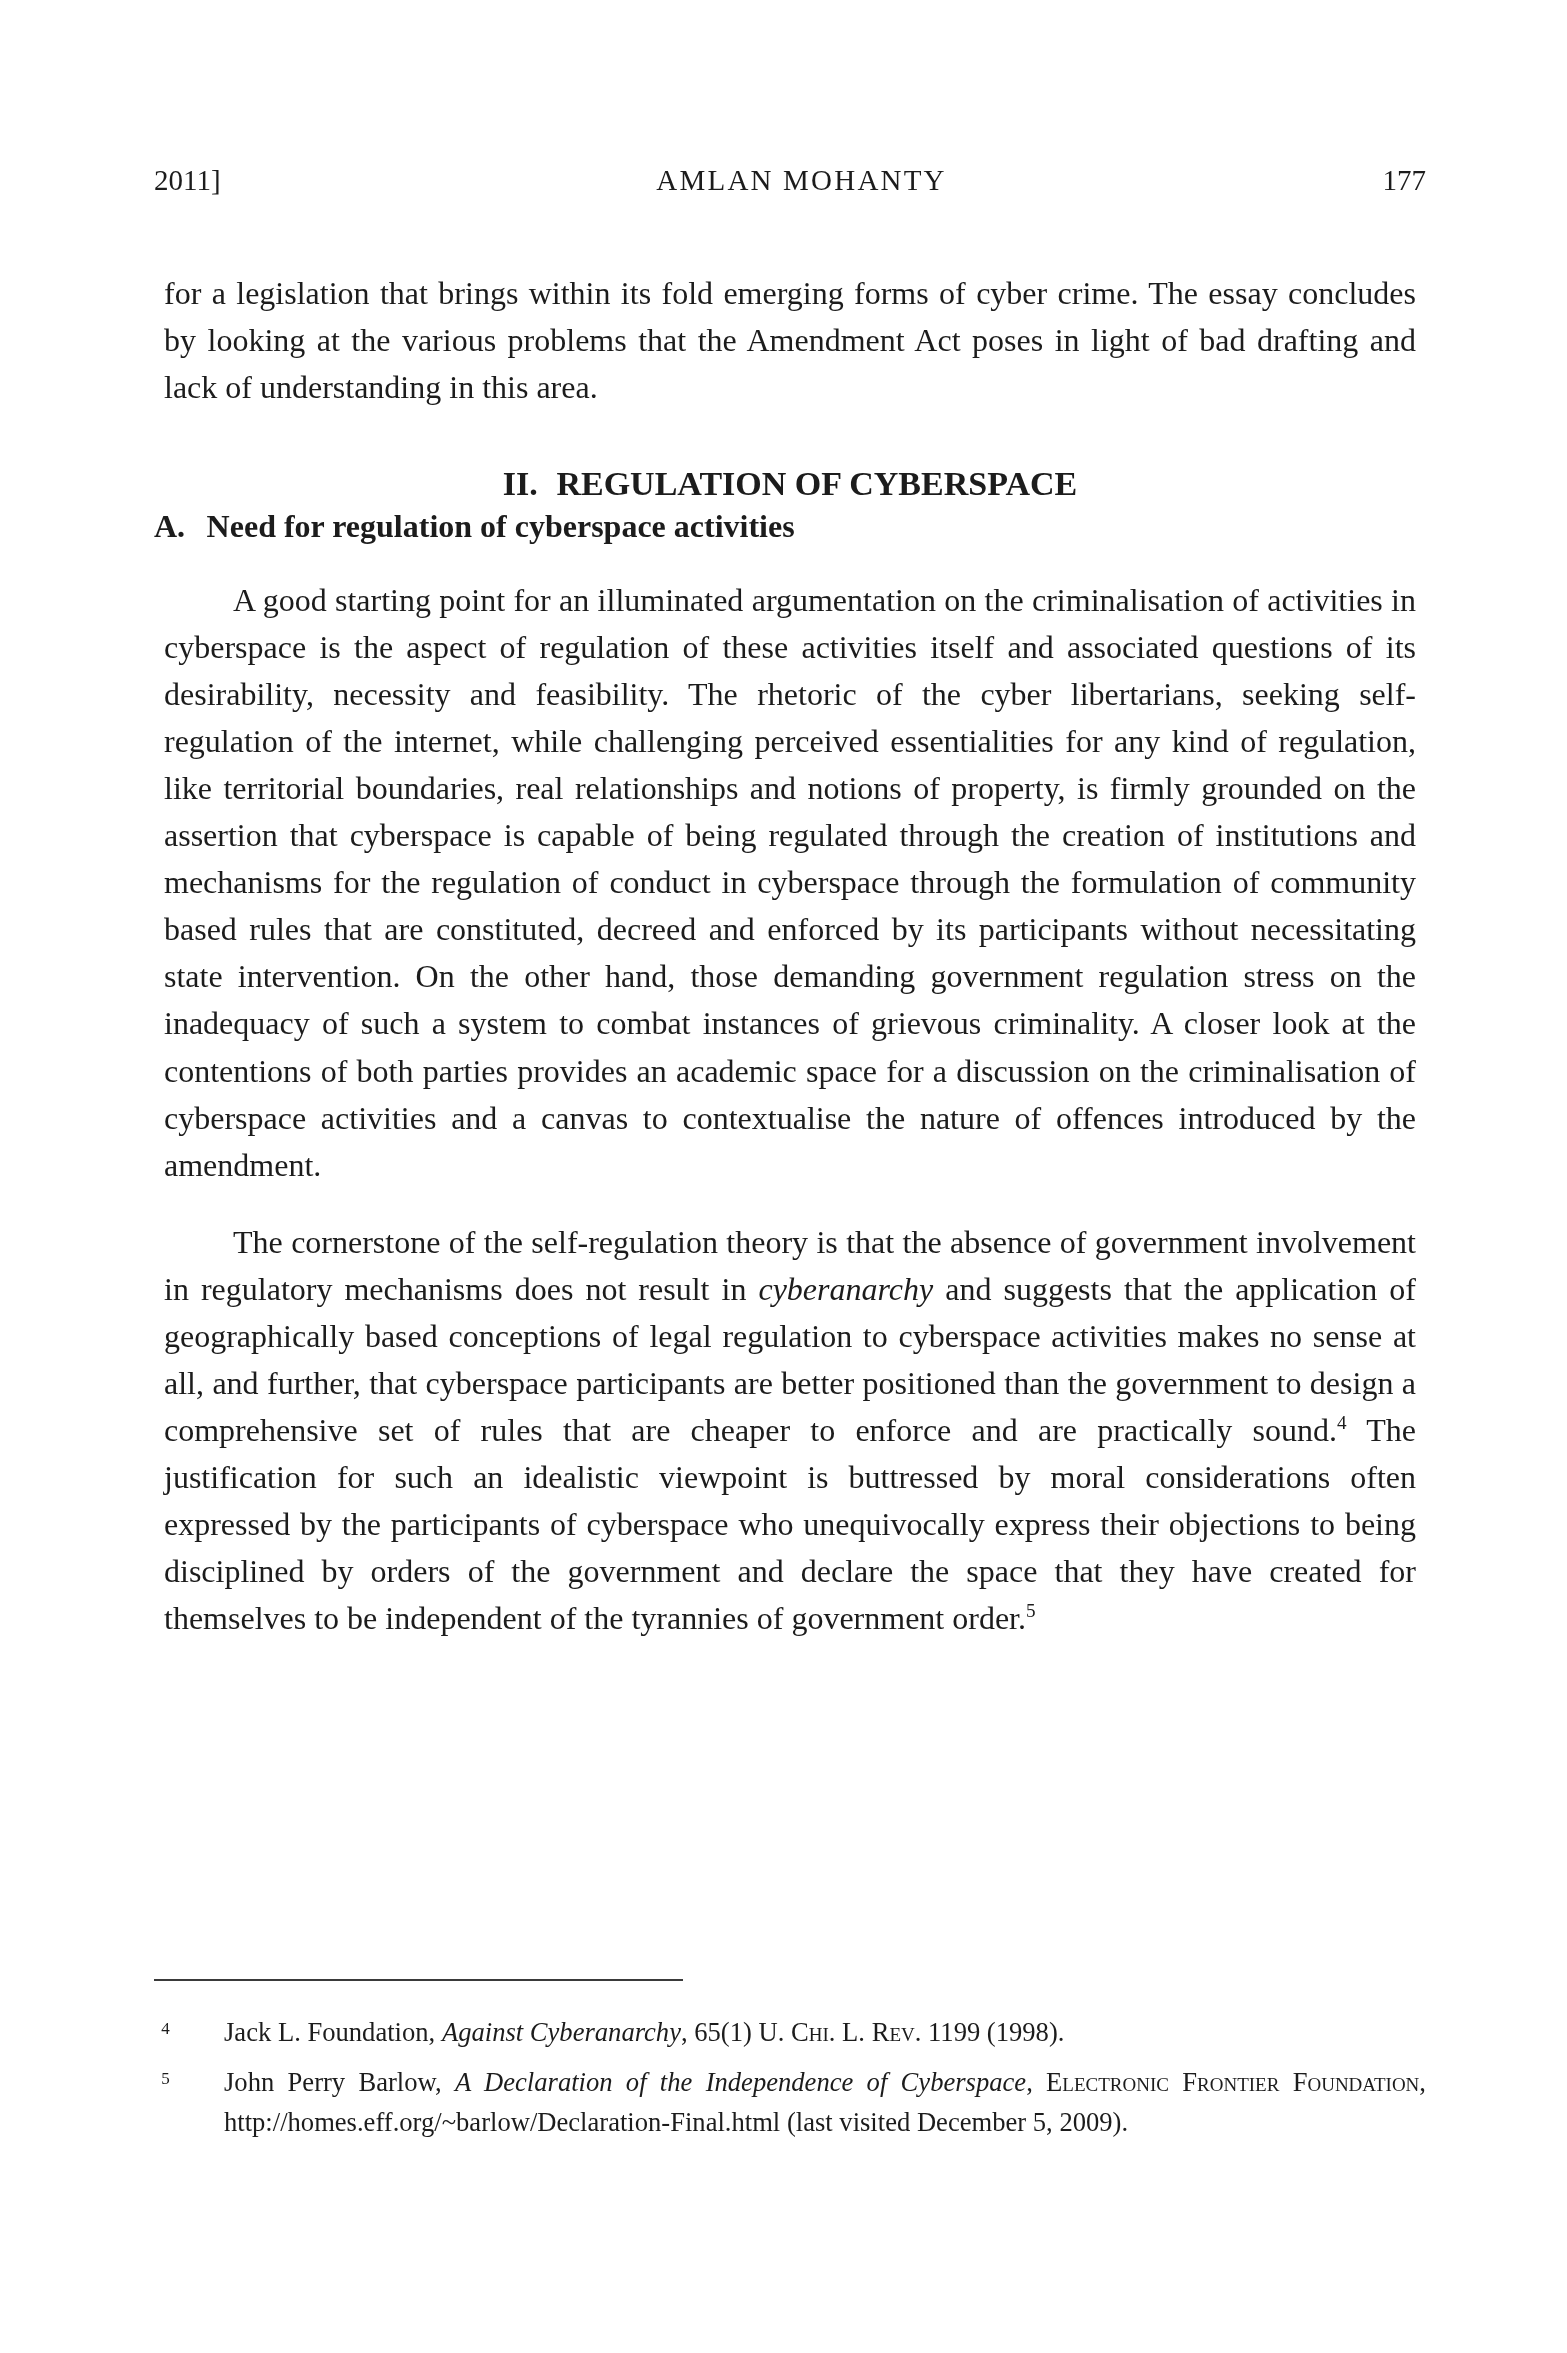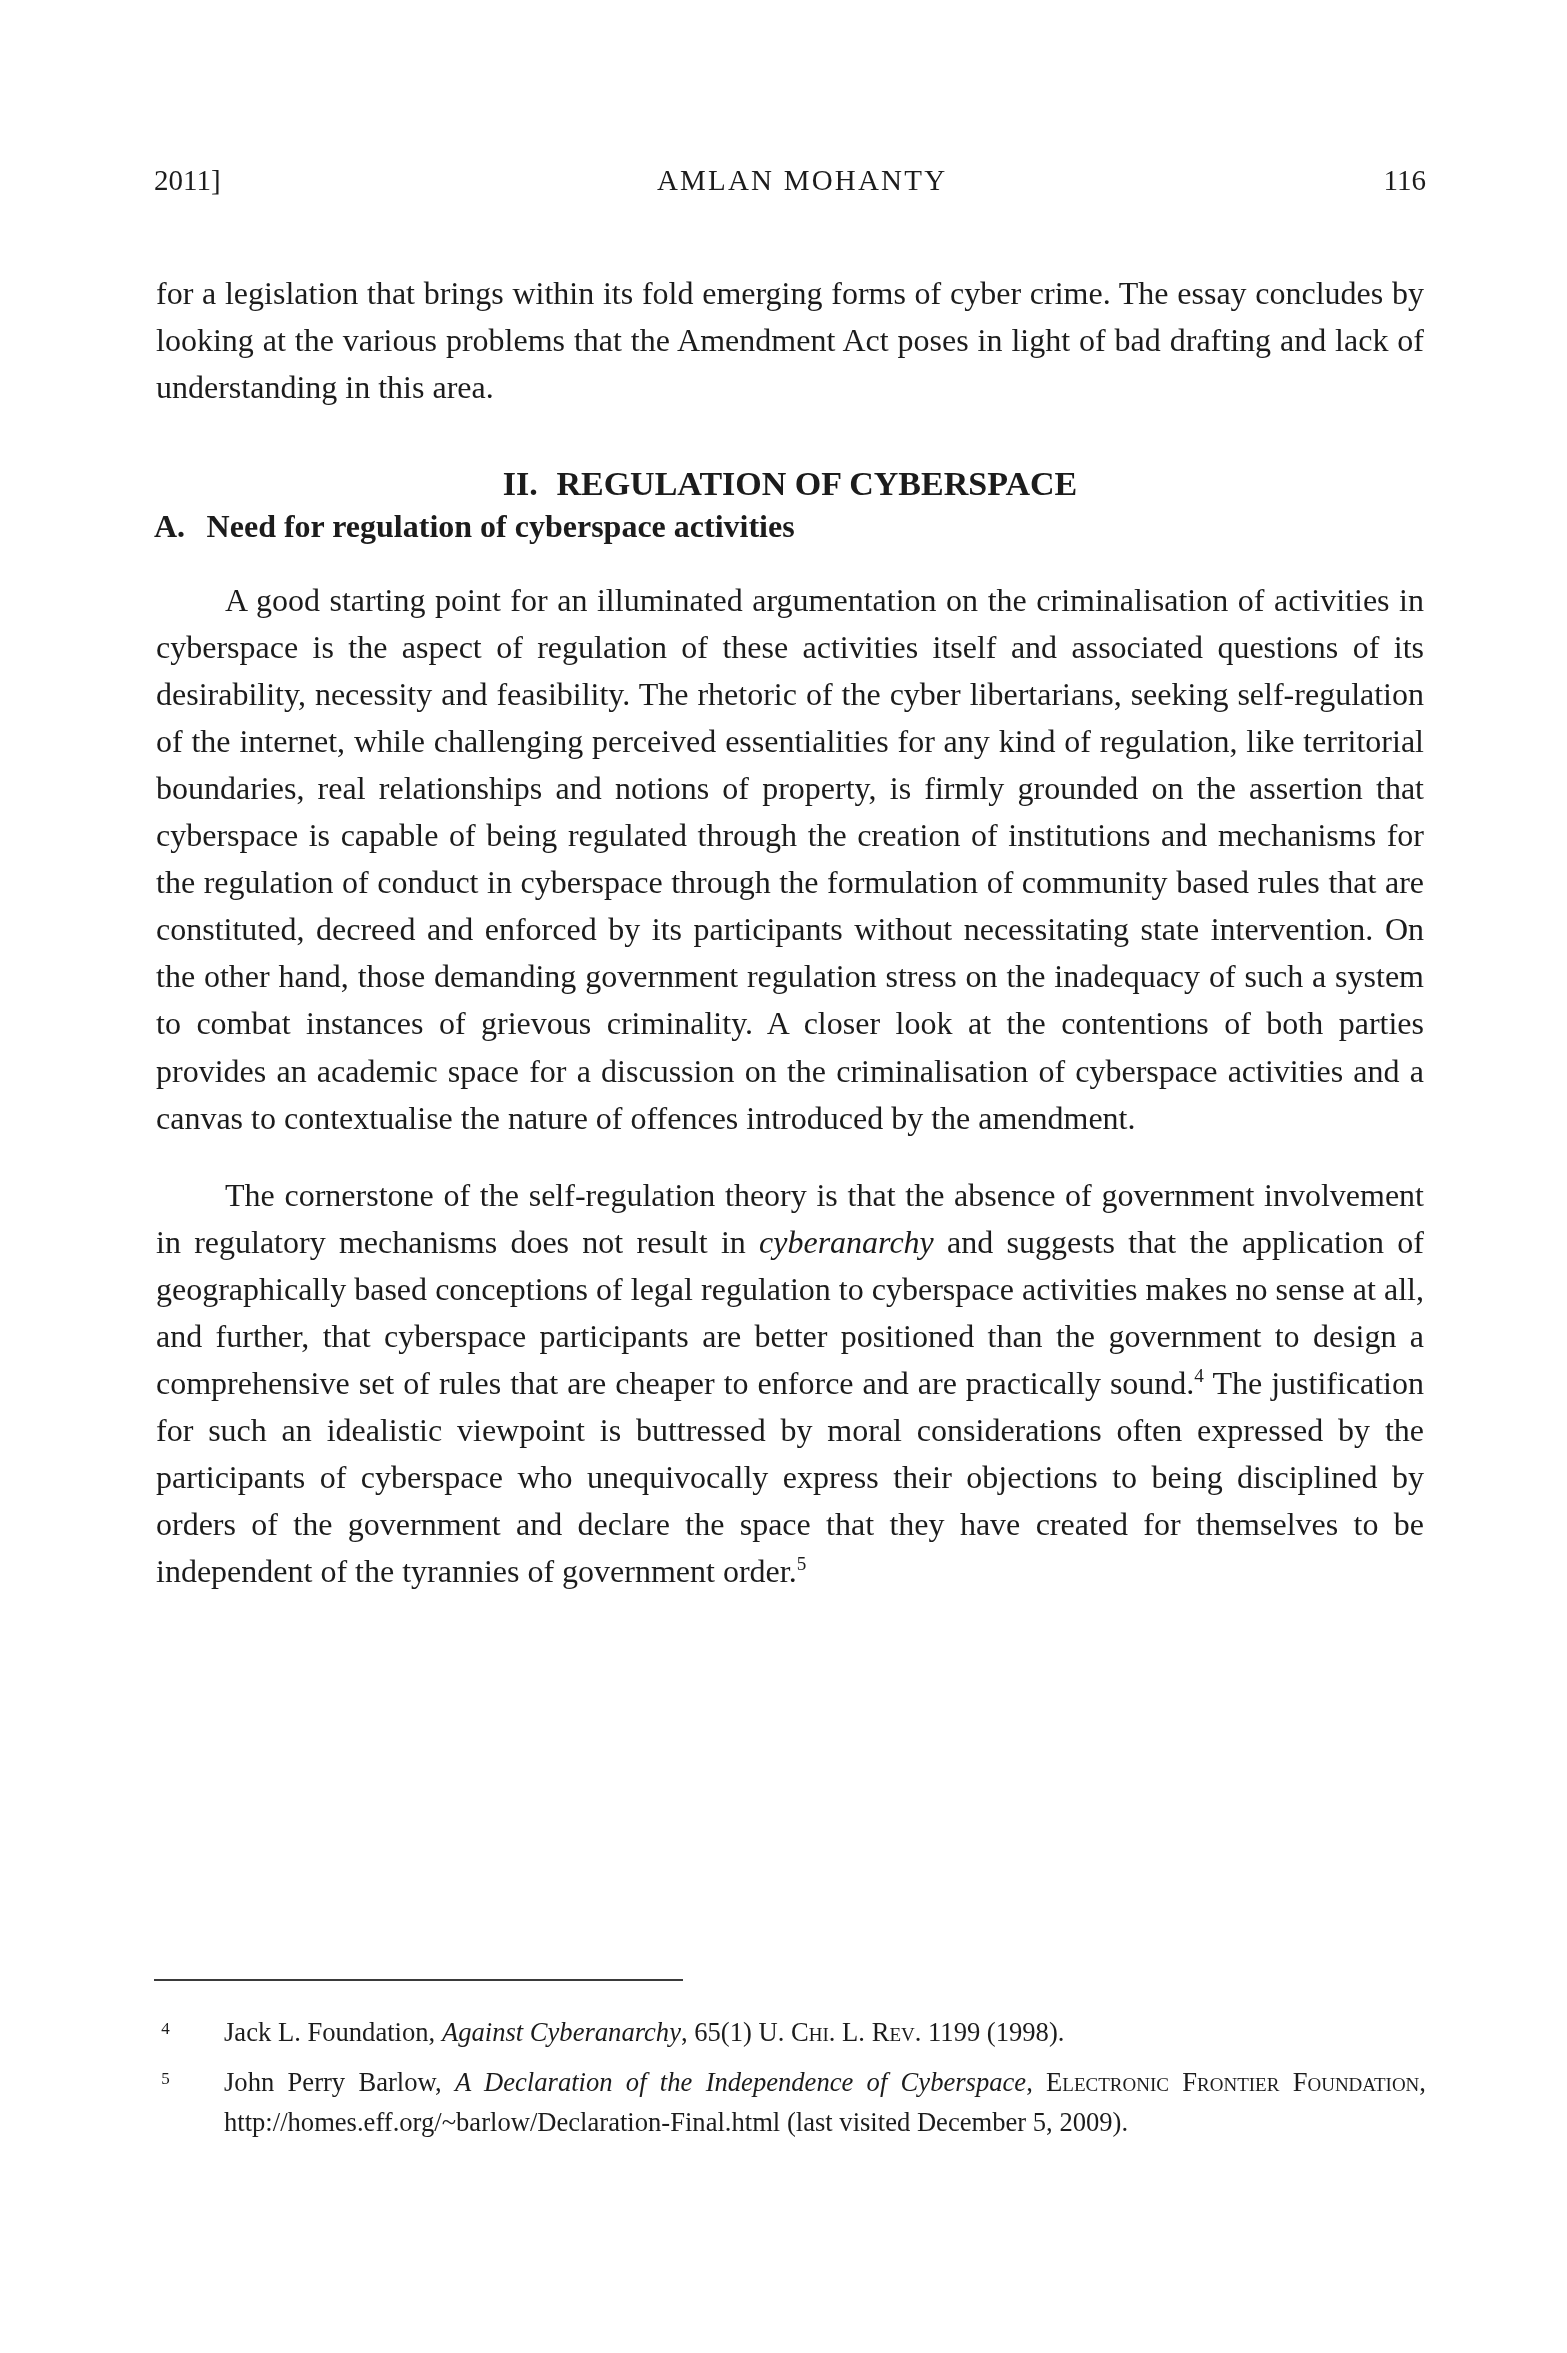--- a/index.html
+++ b/index.html
@@ -24,21 +24,21 @@
     align-items: flex-end;
     font-size: 29px;
   }
   .running-header .hdr-author {
     letter-spacing: 2.2px;
   }
   .body-text {
     font-size: 32px;
     line-height: 1.47;
     text-align: justify;
-    margin: 2px;
+    margin: 10px;
   }
   .intro {
     margin-top: 73px;
   }
   .section-heading {
     margin-top: 52px;
     text-align: center;
     font-weight: bold;
     font-size: 34px;
     line-height: 1.25;
@@ -93,21 +93,21 @@
   }
 </style>
 </head>
 <body>
 
 <div class="page">
 
   <div class="running-header">
     <span class="hdr-year">2011]</span>
     <span class="hdr-author">AMLAN MOHANTY</span>
-    <span class="hdr-page">116</span>
+    <span class="hdr-page">177</span>
   </div>
 
   <p class="body-text intro"><span>for a legislation that brings within its fold emerging forms of cyber crime. The essay concludes by looking at the various problems that the Amendment Act poses in light of bad drafting and lack of understanding in this area.</span></p>
 
   <div class="section-heading">
     <span class="sect-num">II.</span><span>REGULATION OF CYBERSPACE</span>
   </div>
 
   <div class="subsection-heading">
     <span class="sub-label">A.</span><span>Need for regulation of cyberspace activities</span>

